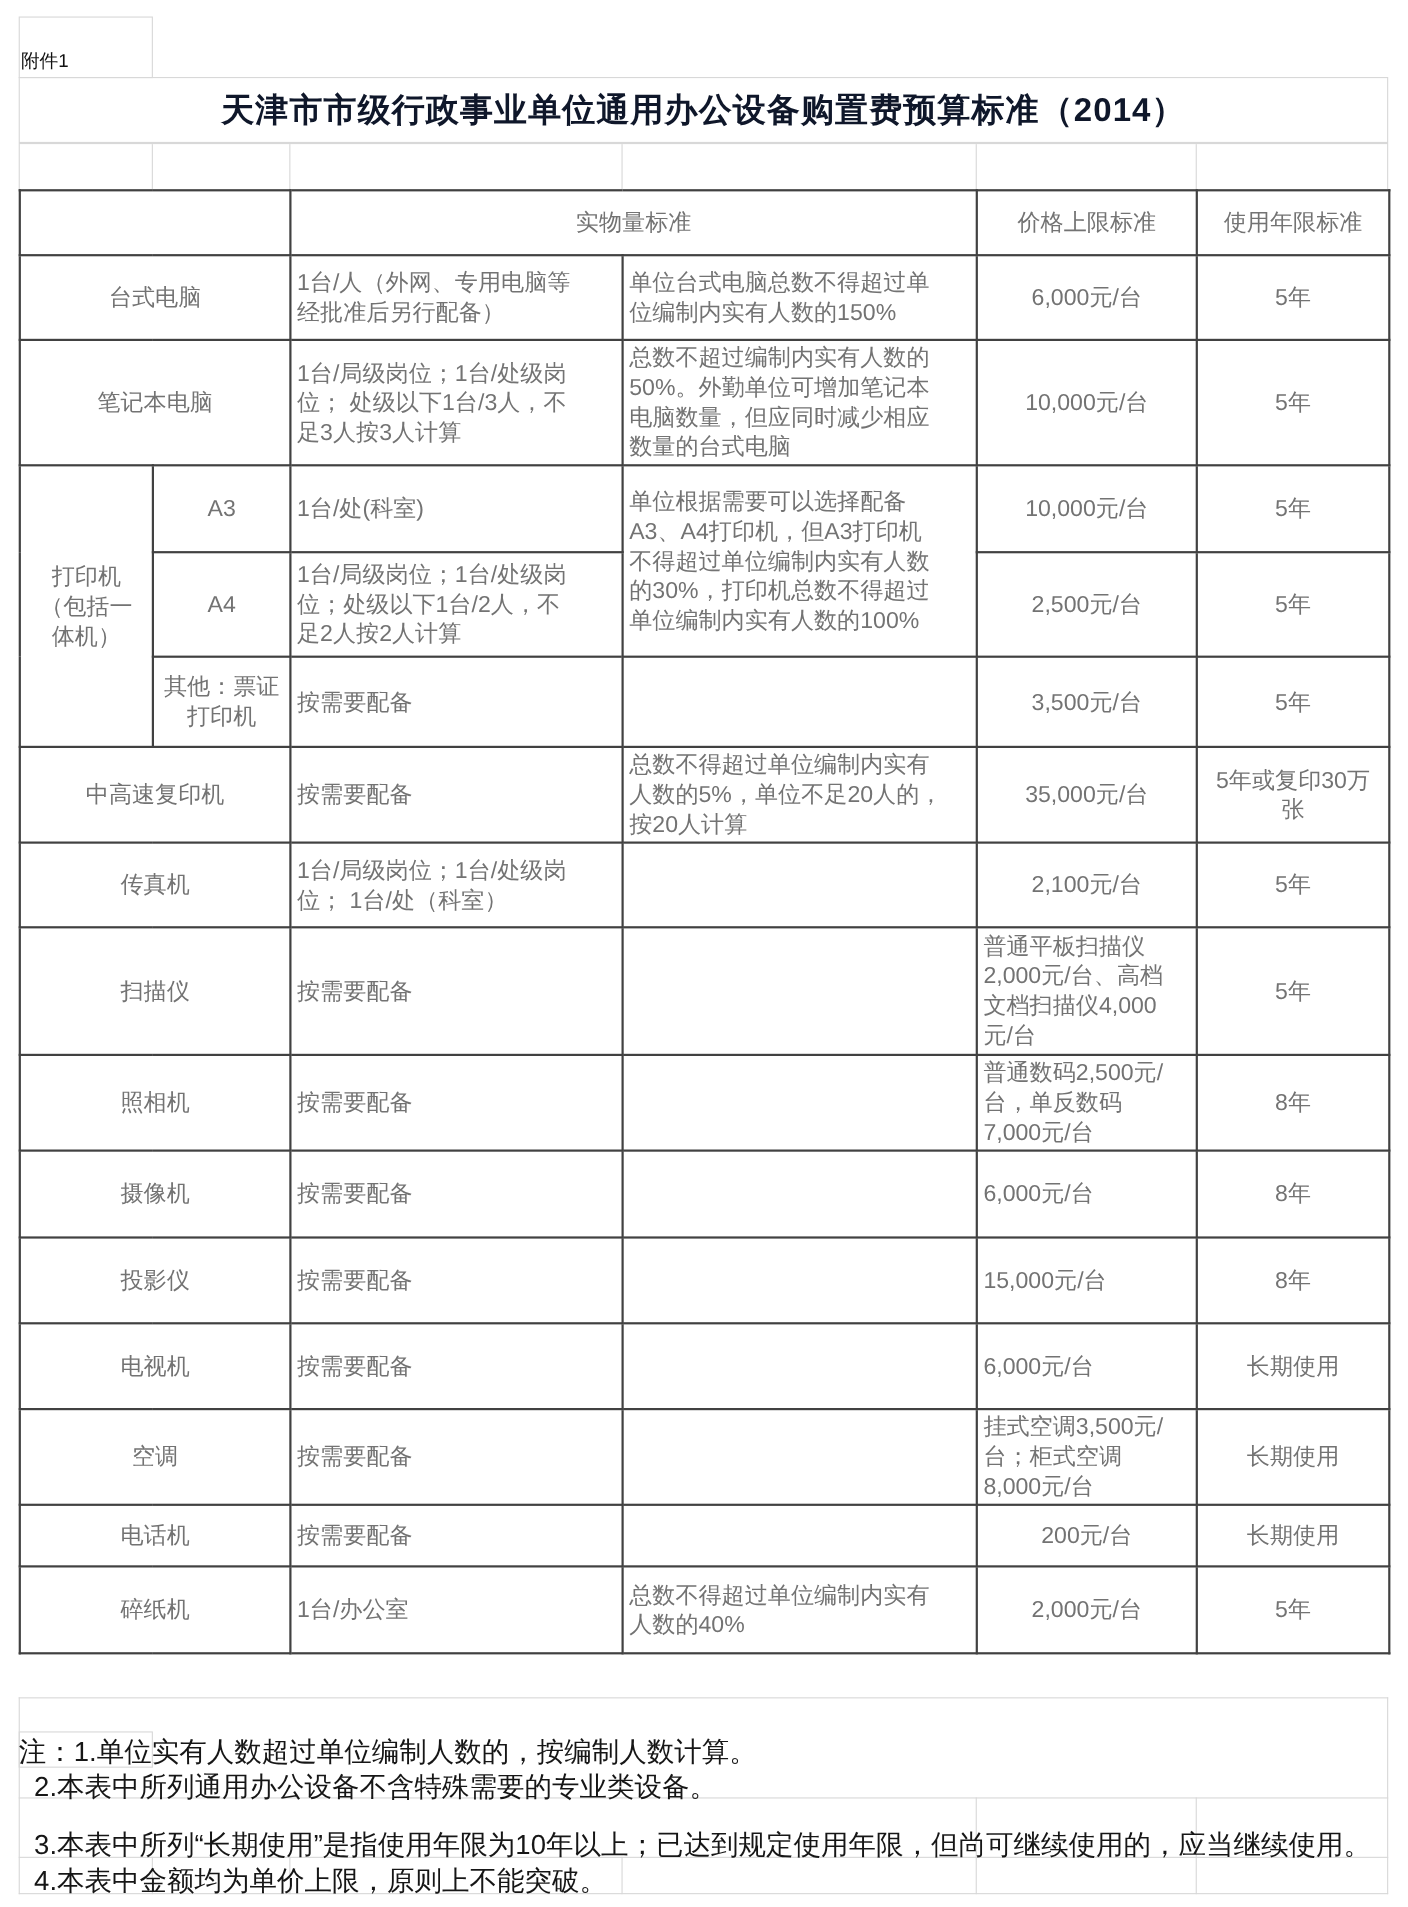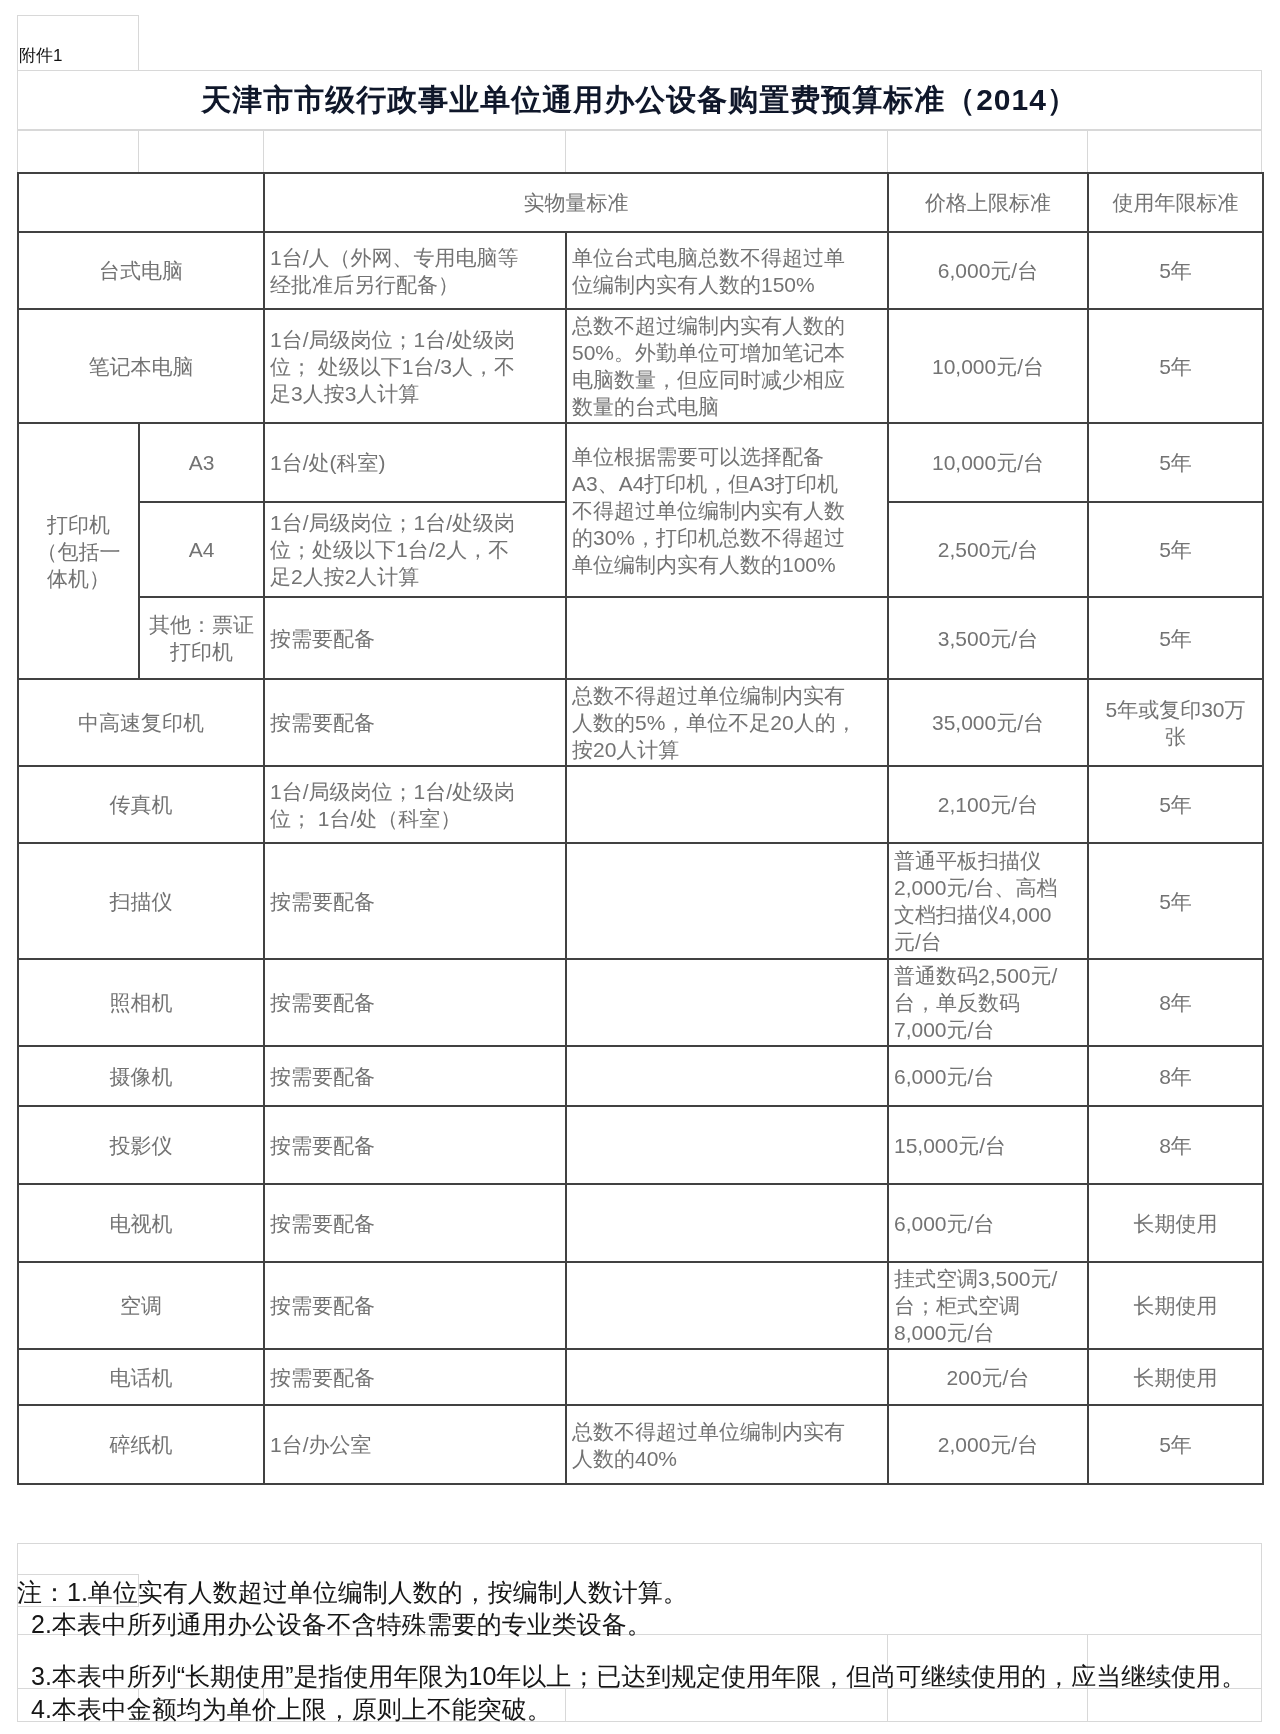--- a/index.html
+++ b/index.html
@@ -182,21 +182,21 @@
       <tr style="height:81px">
         <td colspan="2" class="ctr">照相机</td>
         <td class="lft">按需要配备</td>
         <td class="lft"></td>
         <td class="lft">普通数码2,500元/
 台，单反数码
 7,000元/台</td>
         <td class="ctr">8年</td>
       </tr>
 
-      <tr style="height:60px">
+      <tr style="height:79px">
         <td colspan="2" class="ctr">摄像机</td>
         <td class="lft">按需要配备</td>
         <td class="lft"></td>
         <td class="lft">6,000元/台</td>
         <td class="ctr">8年</td>
       </tr>
 
       <tr style="height:78px">
         <td colspan="2" class="ctr">投影仪</td>
         <td class="lft">按需要配备</td>

